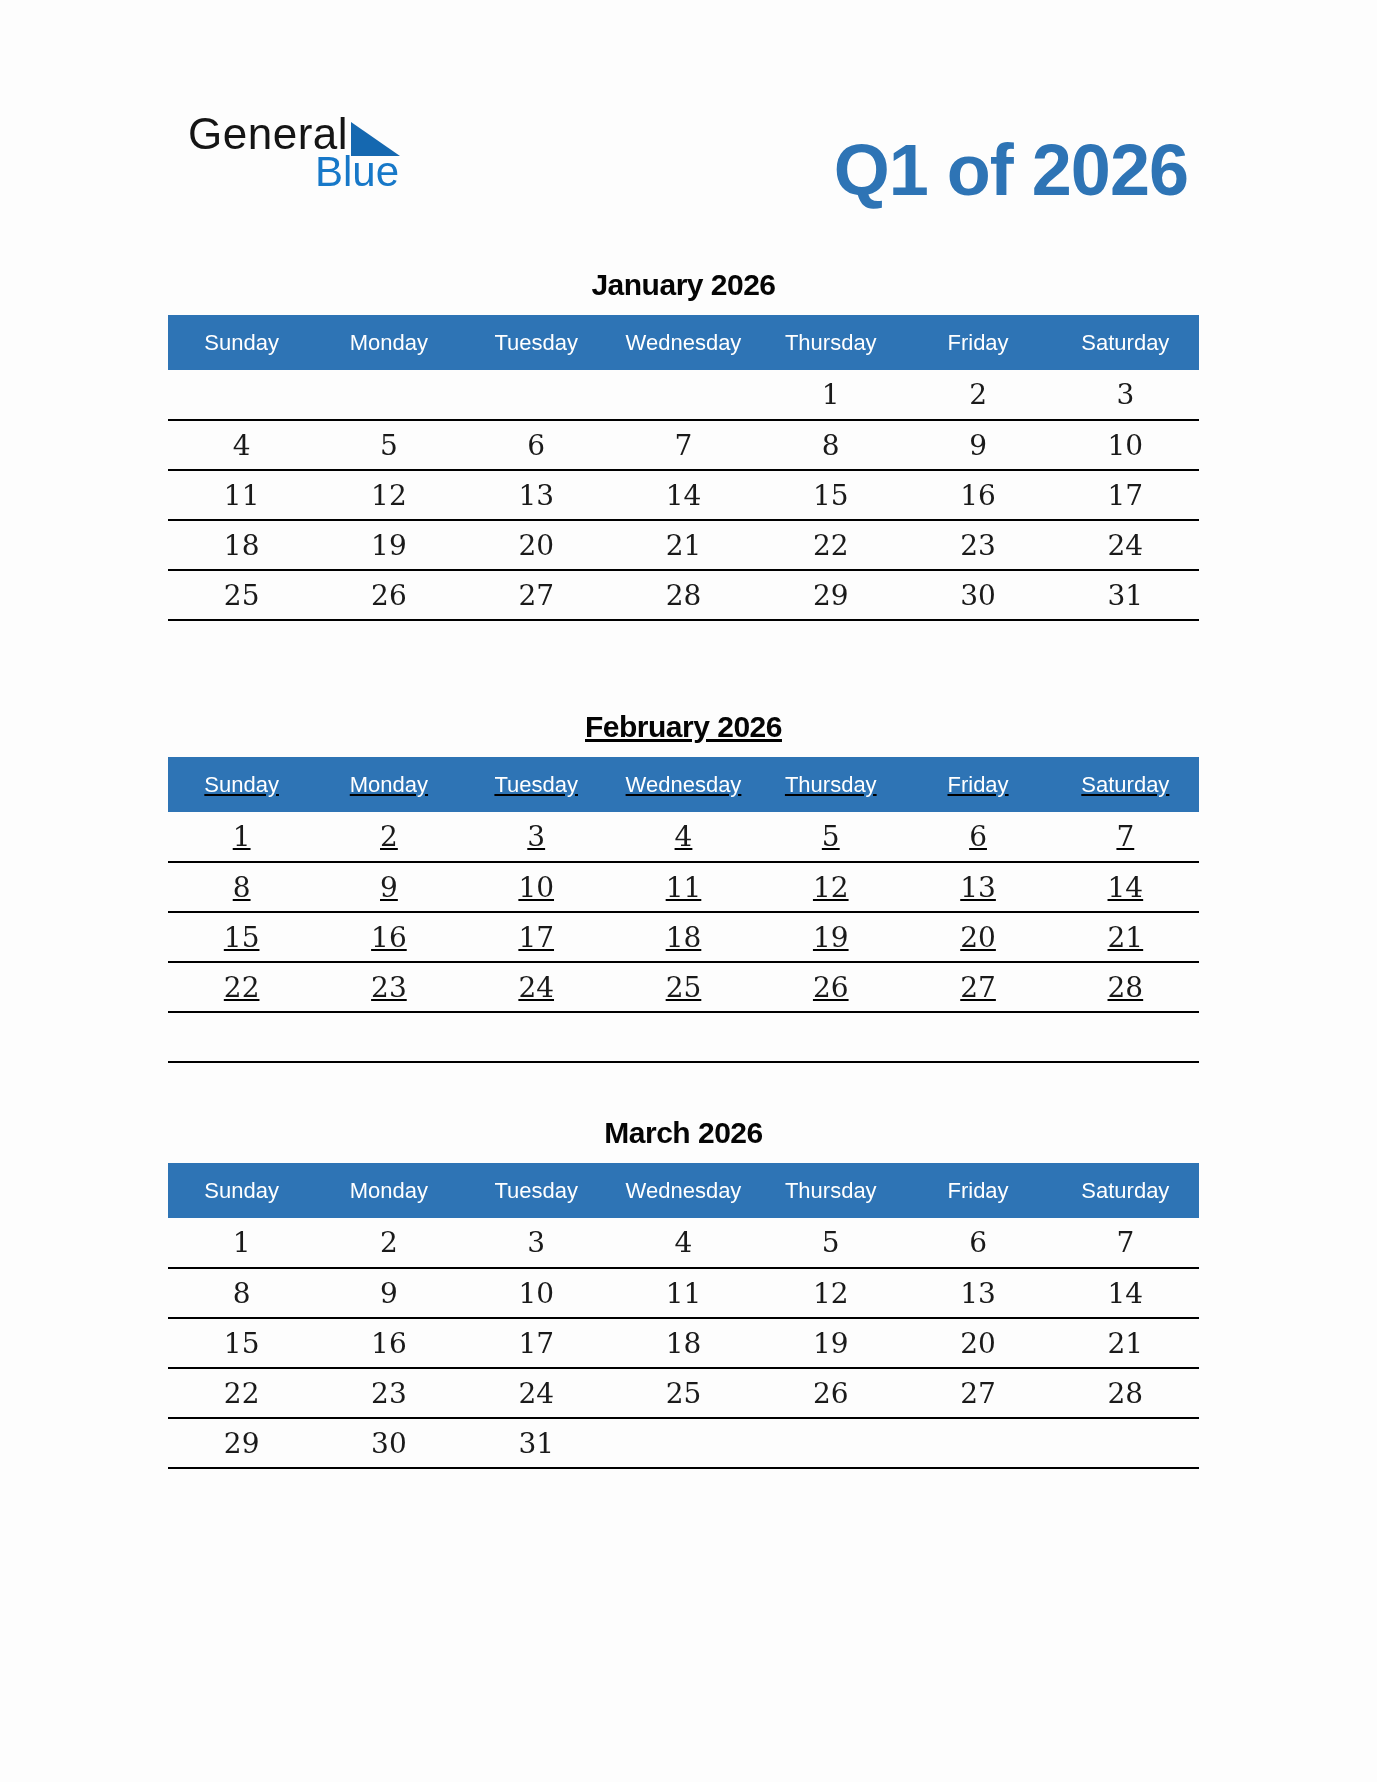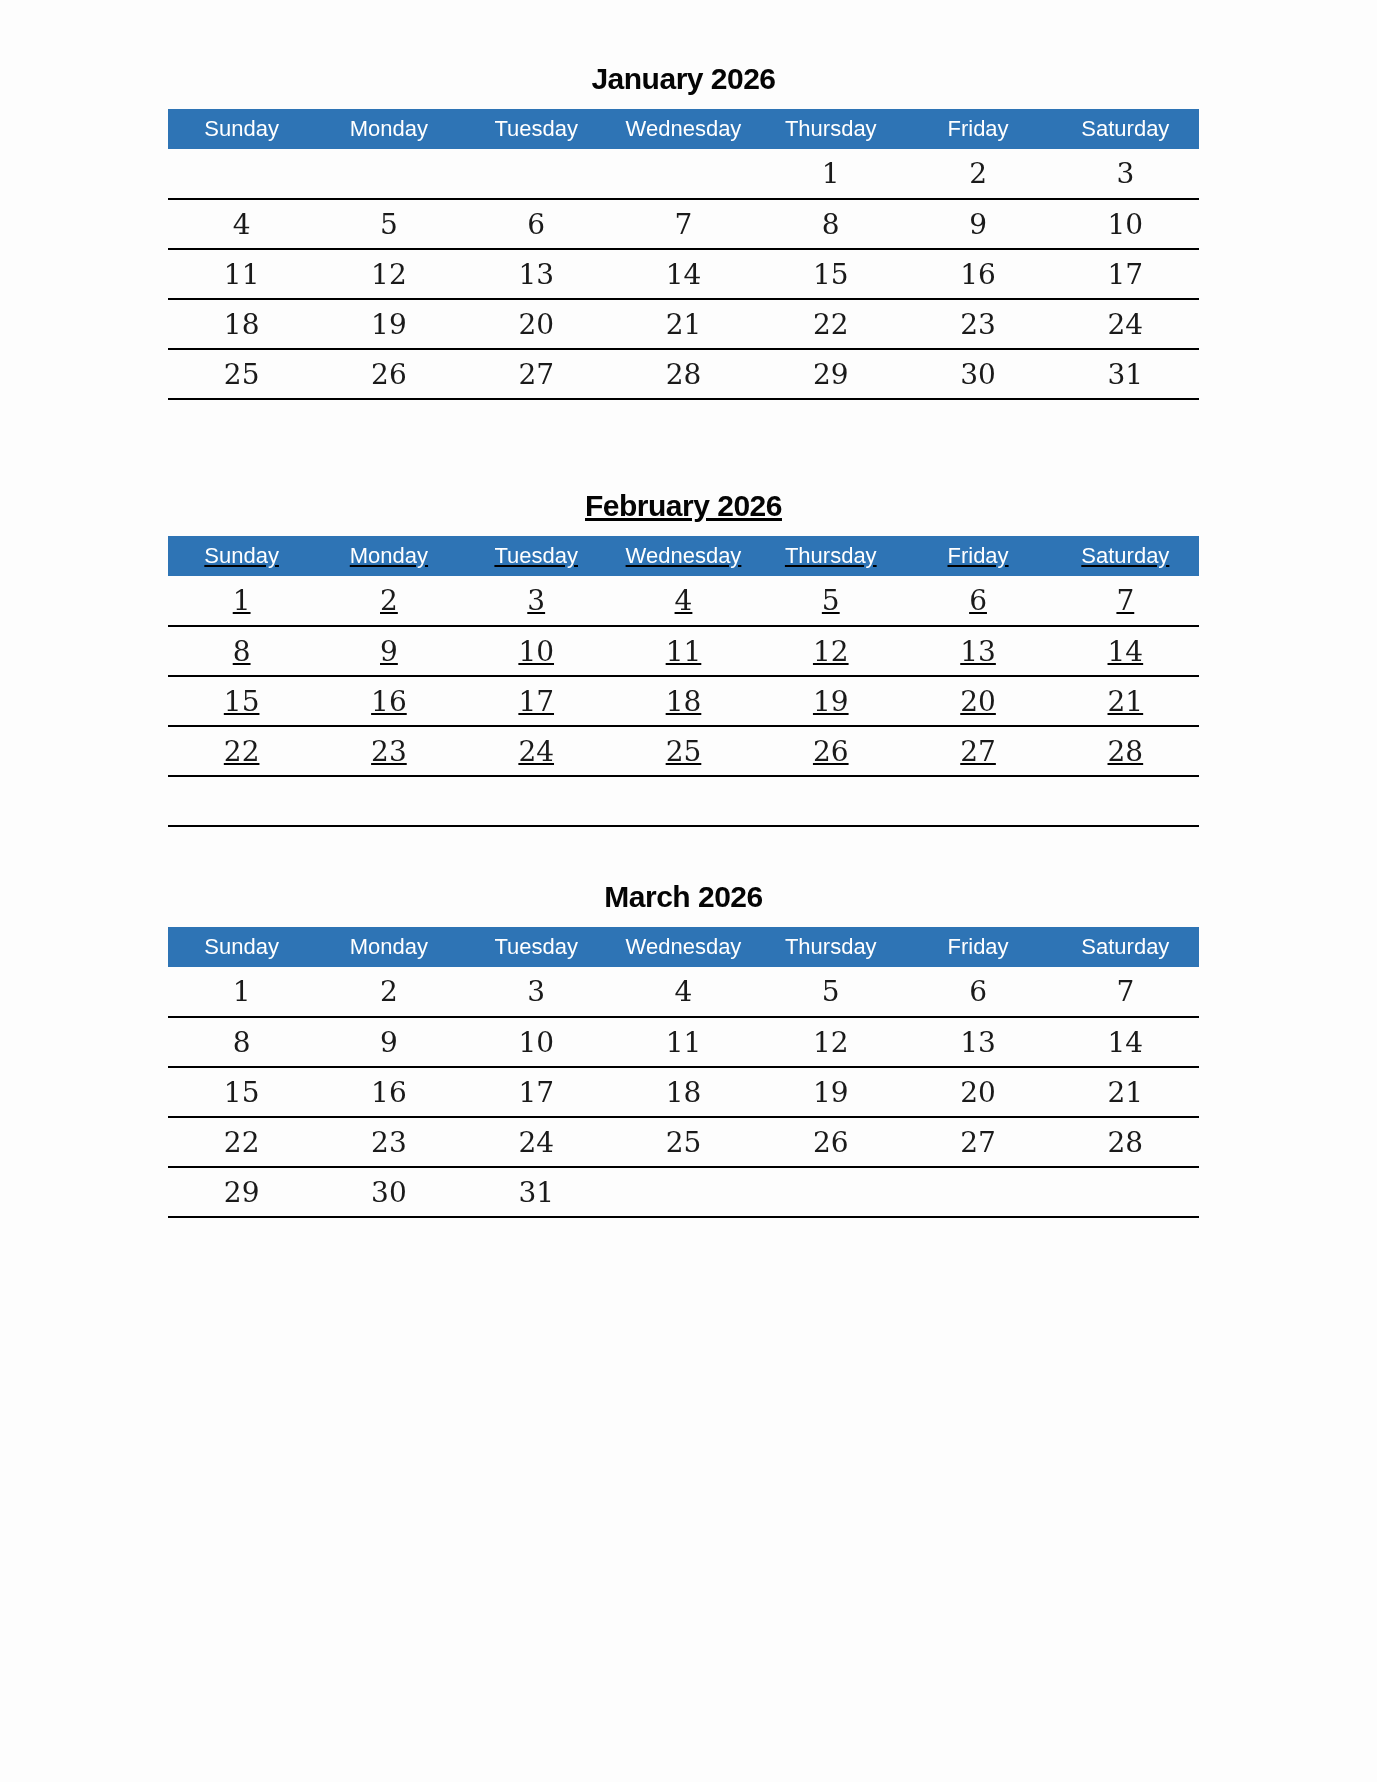--- a/index.html
+++ b/index.html
@@ -43,35 +43,47 @@
     color:#050505; line-height:36px; margin-bottom:12px;
   }
   .month-jan { margin-top:61px; }
   .month-feb { margin-top:88px;text-decoration:underline; }
   .month-mar { margin-top:52px; }
 
   table.cal { width:100%; border-collapse:collapse; table-layout:fixed; }
   table.cal thead th {
     background:var(--header-blue,#2e74b5);
     color:#ffffff; font-weight:400; font-size:22px;
-    height:40px; text-align:center; vertical-align:middle;
+    height:55px; text-align:center; vertical-align:middle;
   }
   table.cal tbody td {
     height:50px; text-align:center; vertical-align:middle;
     font-family:"DejaVu Serif", serif;
     font-size:28px; color:#1a1a1a;
     border-bottom:2px solid #000000;
   }
 </style>
 </head>
 <body>
 
 <div class="page">
   <div class="content">
 
+    <div class="top-header">
+      <div class="logo">
+        <div class="logo-line1">
+          <span class="logo-general">General</span>
+          <svg class="logo-flag" width="49" height="34" viewBox="0 0 49 34">
+            <polygon points="0,0 0,34 49,34" fill="#1568b0"></polygon>
+          </svg>
+        </div>
+        <div class="logo-blue">Blue</div>
+      </div>
+      <div class="quarter-title">Q1 of 2026</div>
+    </div>
 
     <div id="months">
   <section class="month month-jan">
     <h2 class="month-title">January 2026</h2>
     <table class="cal">
       <thead>
               <tr>
                 <th>Sunday</th>
                 <th>Monday</th>
                 <th>Tuesday</th>

